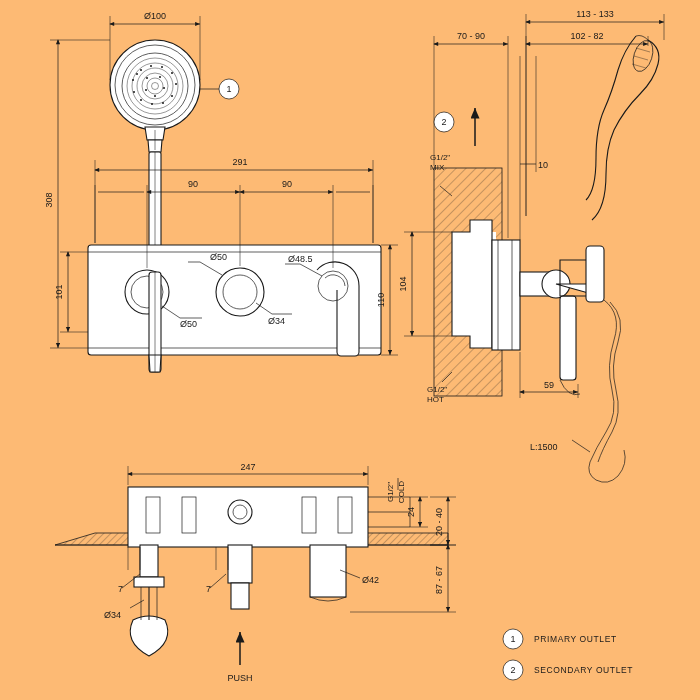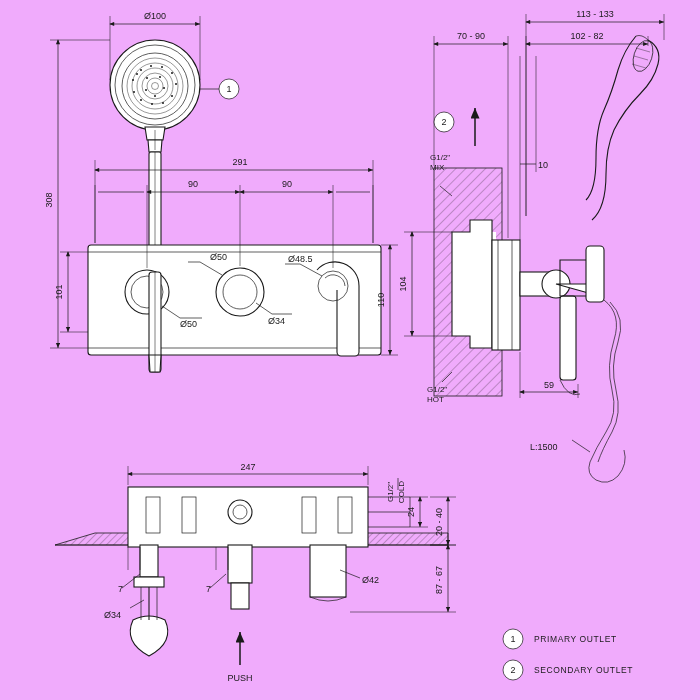--- a/index.html
+++ b/index.html
@@ -1,17 +1,17 @@
 <!DOCTYPE html>
 <html><head>
 <meta charset="utf-8">
 <style>
   html,body{margin:0;padding:0;background:#ffffff;}
   body{width:700px;height:700px;overflow:hidden;font-family:"Liberation Sans",sans-serif;}
-  #sheet{position:relative;width:700px;height:700px;background:#f0abfc;text-decoration:underline;}
+  #sheet{position:relative;width:700px;height:700px;background:#fdba74;text-decoration:underline;}
   svg{display:block;}
   .dim{font-family:"Liberation Sans",sans-serif;font-size:9px;fill:#1a1a1a;}
   .dim-s{font-family:"Liberation Sans",sans-serif;font-size:8px;fill:#1a1a1a;}
   .legend-txt{font-family:"Liberation Sans",sans-serif;font-size:8.5px;fill:#1a1a1a;letter-spacing:.6px;}
   .ln{stroke:#1a1a1a;fill:none;}
   .thin{stroke-width:.7;}
   .med{stroke-width:1.1;}
   .thick{stroke-width:1.5;}
   .ext{stroke:#1a1a1a;stroke-width:.55;}
   .hatch{stroke:#1a1a1a;stroke-width:.5;}

